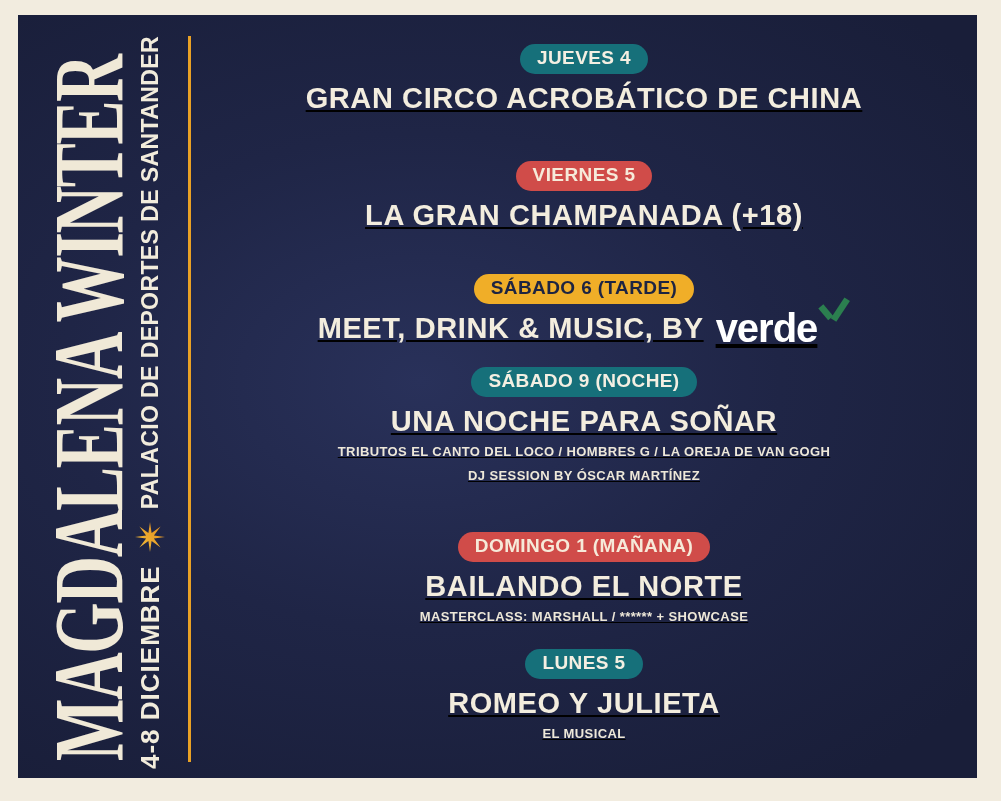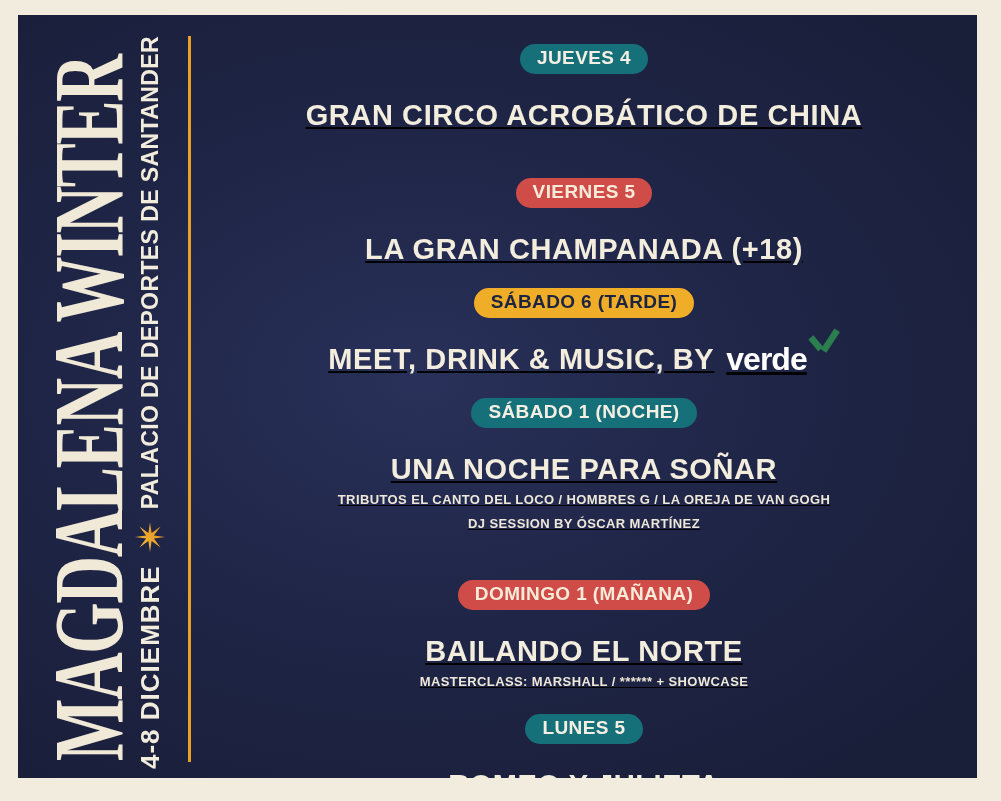--- a/index.html
+++ b/index.html
@@ -46,33 +46,33 @@
     display:flex; flex-direction:column; align-items:center;
     padding-top:29px; box-sizing:border-box;
   }
   .event { text-align:center; margin-bottom:22px;text-decoration:underline; }
   .pill {
     display:inline-block; padding:3px 17px 5px; border-radius:17px;
     font-weight:700; font-size:19px; letter-spacing:0.4px; line-height:22px;
   }
   .pill.teal   { background:#16707a; color:#f4efe2; }
   .pill.red    { background:#d04c49; color:#f6ead9;margin-top:24px; }
-  .pill.yellow { background:#f0ae28; color:#1d2442; }
+  .pill.yellow { background:#f0ae28; color:#1d2442;margin-top:20px; }
   .title {
-    margin-top:24px; font-weight:700; font-size:29px; letter-spacing:0.6px;
+    margin-top:7px; font-weight:700; font-size:29px; letter-spacing:0.6px;
     color:#f3edde; line-height:34px;
     display:flex; align-items:center; justify-content:center;
   }
   .subtitle {
     margin-top:3px; font-weight:700; font-size:13px; letter-spacing:0.4px;
     color:#eee8d9; line-height:21px;
   }
   .brand { display:inline-flex; align-items:flex-start; margin-left:12px; }
   .brand-name {
-    font-weight:700; font-size:32px; line-height:34px; letter-spacing:-1px;
+    font-weight:700; font-size:40px; line-height:34px; letter-spacing:-1px;
     color:#ffffff; text-transform:lowercase;text-align:right;
   }
   .brand-check { margin:-14px 0 0 1px; }
 </style>
 </head>
 <body>
 
 <div class="panel">
 
   <div class="mw">
@@ -125,21 +125,21 @@
         <svg class="brand-check" width="32" height="28" viewBox="0 0 34 28">
           <line x1="3" y1="9" x2="13.5" y2="21.5" stroke="#2b7f4f" stroke-width="7"></line>
           <line x1="31" y1="1.5" x2="16.5" y2="23.5" stroke="#2b7f4f" stroke-width="7"></line>
         </svg>
       </span>
     </div>
     
   </div>
 
   <div class="event">
-    <span class="pill teal">SÁBADO 1 (NOCHE)</span>
+    <span class="pill teal">SÁBADO 9 (NOCHE)</span>
     <div class="title">
       <span class="title-text">UNA NOCHE PARA SOÑAR</span>
 
     </div>
     <div class="subtitles">
           <div class="subtitle">TRIBUTOS EL CANTO DEL LOCO / HOMBRES G / LA OREJA DE VAN GOGH</div>
           <div class="subtitle">DJ SESSION BY ÓSCAR MARTÍNEZ</div>
         </div>
   </div>
 

